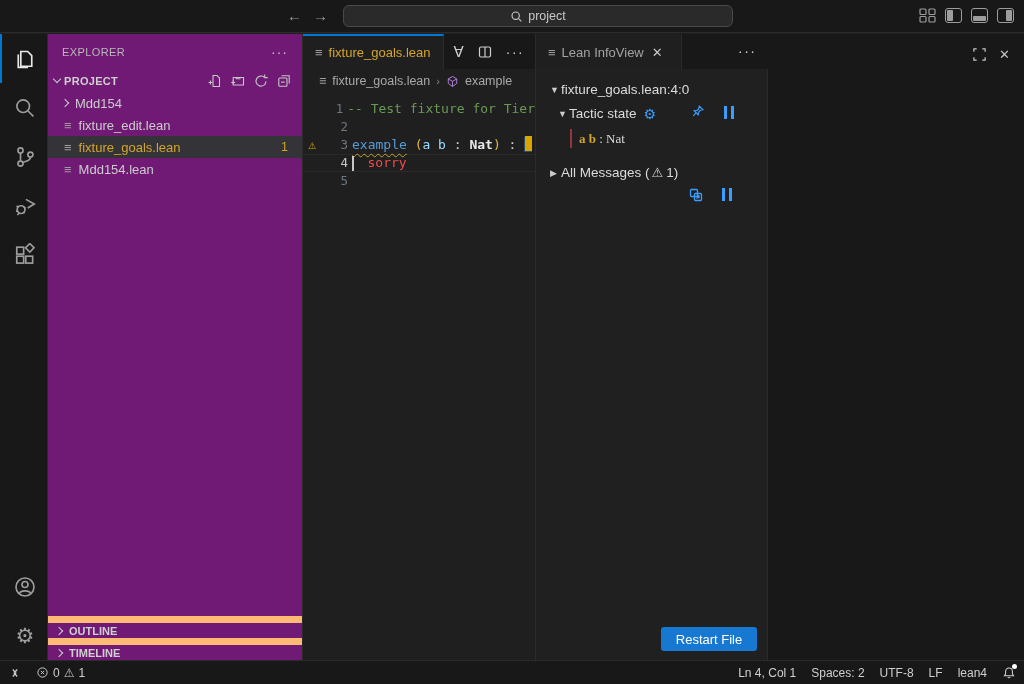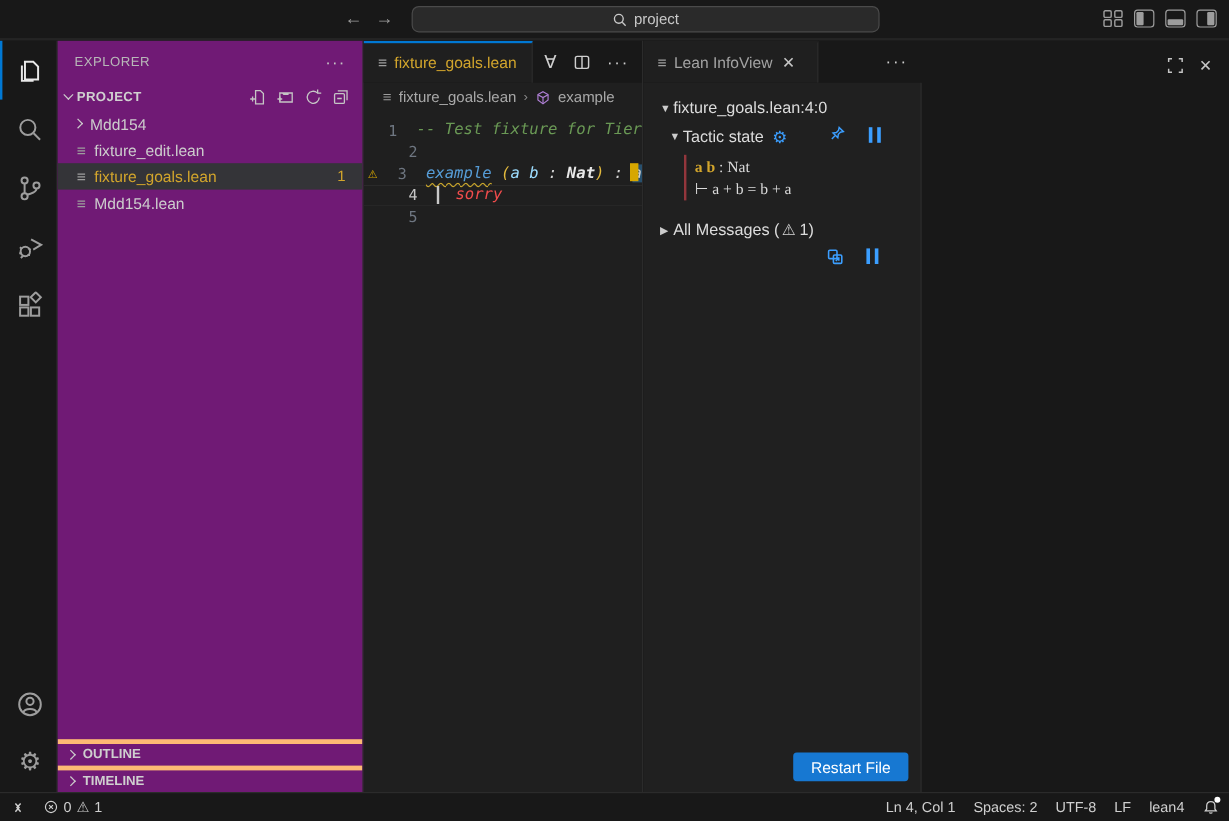--- a/index.html
+++ b/index.html
@@ -43,21 +43,21 @@
   .chev { display:inline-block; width:6px; height:6px; border-right:1.3px solid #cccccc; border-bottom:1.3px solid #cccccc; }
   .chev.down { transform:rotate(45deg); margin-top:-3px; }
   .chev.right { transform:rotate(-45deg); }
   .tree-row { height:22px; display:flex; align-items:center; font-size:13px; color:#cccccc;
     padding-left:14px; gap:7px; cursor:pointer; }
   .tree-row .file-ico { color:#9d9d9d; font-size:13px; margin-left:2px; }
   .tree-row.selected { background:#343438; }
   .tree-row.selected .row-label, .tree-row.selected .badge { color:#d2a52c; }
   .badge { margin-left:auto; margin-right:14px; font-size:12.5px; }
   #sb-bottom { position:absolute; left:0; right:0; bottom:0; }
-  .sb-section { height:22px; border-top:4px solid #fdba74; display:flex; align-items:center;
+  .sb-section { height:22px; border-top:7px solid #fdba74; display:flex; align-items:center;
     gap:7px; padding-left:8px; font-size:11px; font-weight:bold; color:#cfcfcf; cursor:pointer; }
 
   
   #group1 { position:absolute; left:303px; top:34px; width:233px; bottom:24px;
     background:#1f1f1f; border-right:1px solid #2b2b2b; overflow:hidden; }
   #tabstrip1 { height:35px; background:#181818; display:flex; align-items:stretch; }
   .tab { display:flex; align-items:center; gap:6px; padding:0 12px; background:#1f1f1f;
     border-top:2px solid #0078d4; border-right:1px solid #2b2b2b; min-width:0; cursor:pointer; }
   .tab .file-ico { color:#9d9d9d; font-size:13px; }
   #tab1-label { color:#d2a52c; font-size:13px; white-space:nowrap; }
@@ -67,21 +67,21 @@
   #breadcrumb { height:24px; display:flex; align-items:center; gap:6px; padding-left:16px;
     font-size:12.5px; color:#a9a9a9; white-space:nowrap; }
   .crumb-sep { font-size:11px; color:#8a8a8a; }
   #code { position:relative; font-family:"DejaVu Sans Mono", monospace; font-size:13px;
     padding-top:7px; }
   .cline { display:flex; height:18px; line-height:18px; align-items:center; white-space:pre; }
   .cline.current { box-shadow: inset 0 1px 0 #2a2a2a, inset 0 -1px 0 #2a2a2a; }
   .warn-col { width:19px; text-align:center; }
   .lnum { width:26px; text-align:right; color:#6e7681; font-size:12.5px; }
   .cline.current .lnum { color:#c6c6c6; }
-  .ctext { margin-left:16px; color:#d4d4d4;font-style:italic; }
+  .ctext { margin-left:4px; color:#d4d4d4; }
   .tk-comment { color:#6a9955; }
   .tk-kw { color:#569cd6; text-decoration:underline wavy #c7a42a; text-decoration-thickness:1px; text-underline-offset:3.5px; }
   .tk-paren { color:#e2b93d; }
   .tk-param { color:#9cdcfe; }
   .tk-type { color:#e8e8e8; font-weight:bold; }
   .tk-err { color:#f14c4c; }
   .word-hl { background:#28506e; }
   .gutter-warn { color:#d7a700; font-size:13px; }
   .cursor-bar { display:inline-block; width:1.5px; height:15px; background:#c8c8c8; vertical-align:middle; }
   #ruler { position:absolute; right:0; top:0; width:12px; height:626px; }
@@ -360,21 +360,20 @@
             <path d="M5.5 10.5L2.5 13.5"></path>
           </svg>
       </span>
       <span id="iv-pause1" class="pause">
           <i></i>
           <i></i>
         </span>
     </div>
     <div id="goal-block">
       <div><span class="hyp-names">a b</span><span> : Nat</span></div>
-      <div>⊢ a + b = b + a</div>
     </div>
     <div id="iv-allmsg" class="iv-row">
       <span class="tri">▶</span>
       <span>All Messages (</span>
       <span class="warn-glyph">⚠</span>
       <span>1)</span>
     </div>
     <div id="iv-icons">
       <span id="iv-copy">
         <svg width="16" height="16" viewBox="0 0 16 16" fill="none" stroke="#3b9eff" stroke-width="1.3">

